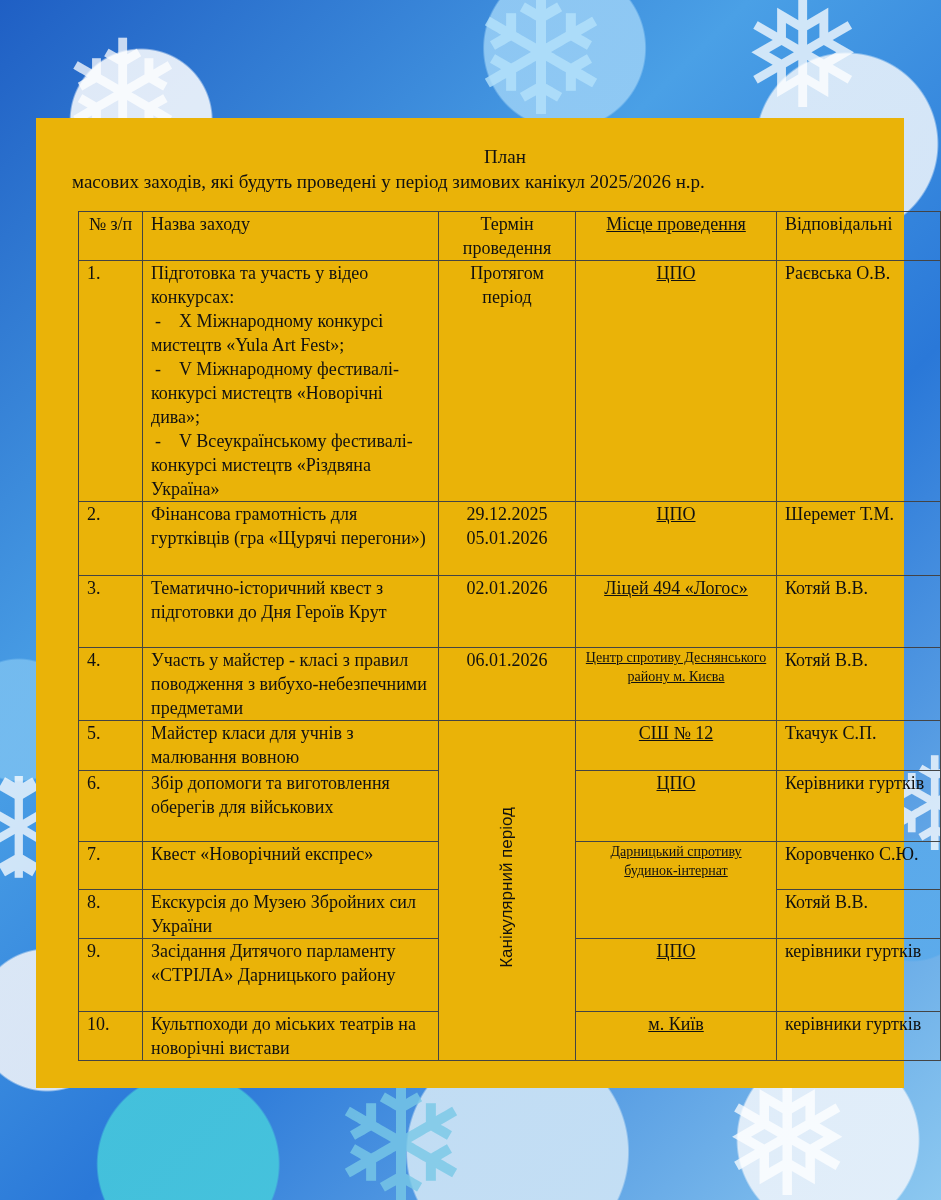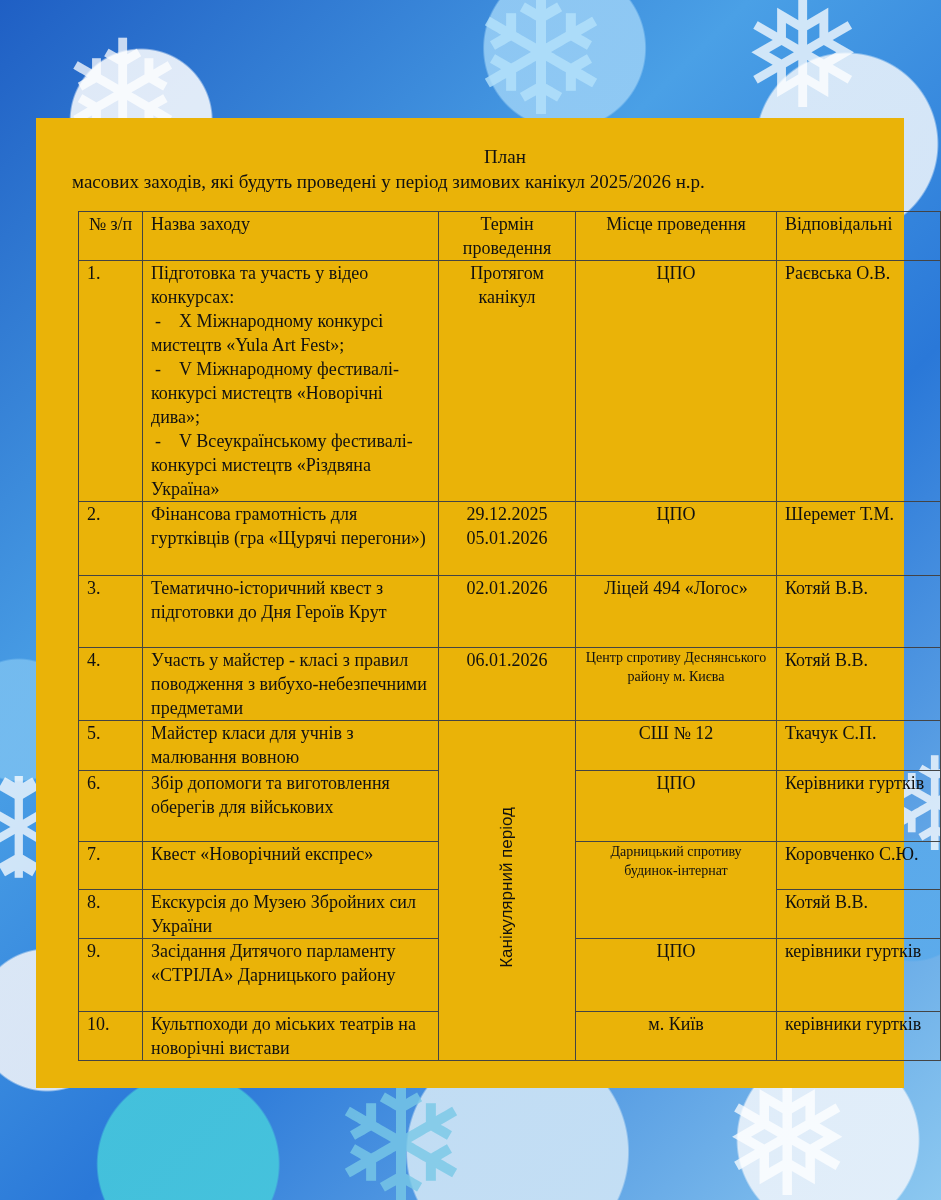--- a/index.html
+++ b/index.html
@@ -46,21 +46,21 @@
       font-size: 18px; color: #111; line-height: 24px;
     }
     td, th {
       border: 1.5px solid #444; vertical-align: top;
       padding: 0 8px; font-weight: normal; text-align: left;
     }
     th { padding-top: 0; }
     .c-num { width: 47px; }
     .c-name { width: 279px; }
     .c-term { width: 120px; text-align: center; }
-    .c-place { width: 184px; text-align: center; }
+    .c-place { width: 184px; text-align: center; text-decoration: underline; }
     .c-resp { width: 147px; }
     .small { font-size: 14px; line-height: 19px; }
     .rot {
       vertical-align: middle; text-align: center; padding: 0;
     }
     .rot span {
       display: inline-block; writing-mode: vertical-rl; transform: rotate(180deg);
       font-family: "Liberation Sans", sans-serif; font-size: 17px; white-space: nowrap;
     }
     .name-line { display: block; }
@@ -96,21 +96,21 @@
     <tbody>
 
       <tr style="height:237px;">
         <td>1.</td>
         <td>
           <span class="name-line">Підготовка та участь у відео конкурсах:</span>
           <span class="name-line"><span class="dash">-</span><span>X Міжнародному конкурсі мистецтв «Yula Art Fest»;</span></span>
           <span class="name-line"><span class="dash">-</span><span>V Міжнародному фестивалі-конкурсі мистецтв «Новорічні дива»;</span></span>
           <span class="name-line"><span class="dash">-</span><span>V Всеукраїнському фестивалі-конкурсі мистецтв «Різдвяна Україна»</span></span>
         </td>
-        <td class="c-term">Протягом канікул</td>
+        <td class="c-term">Протягом період</td>
         <td class="c-place">ЦПО</td>
         <td>Раєвська О.В.</td>
       </tr>
 
       <tr style="height:74px;">
         <td>2.</td>
         <td>Фінансова грамотність для гуртківців (гра «Щурячі перегони»)</td>
         <td class="c-term">29.12.2025 05.01.2026</td>
         <td class="c-place">ЦПО</td>
         <td>Шеремет Т.М.</td>

